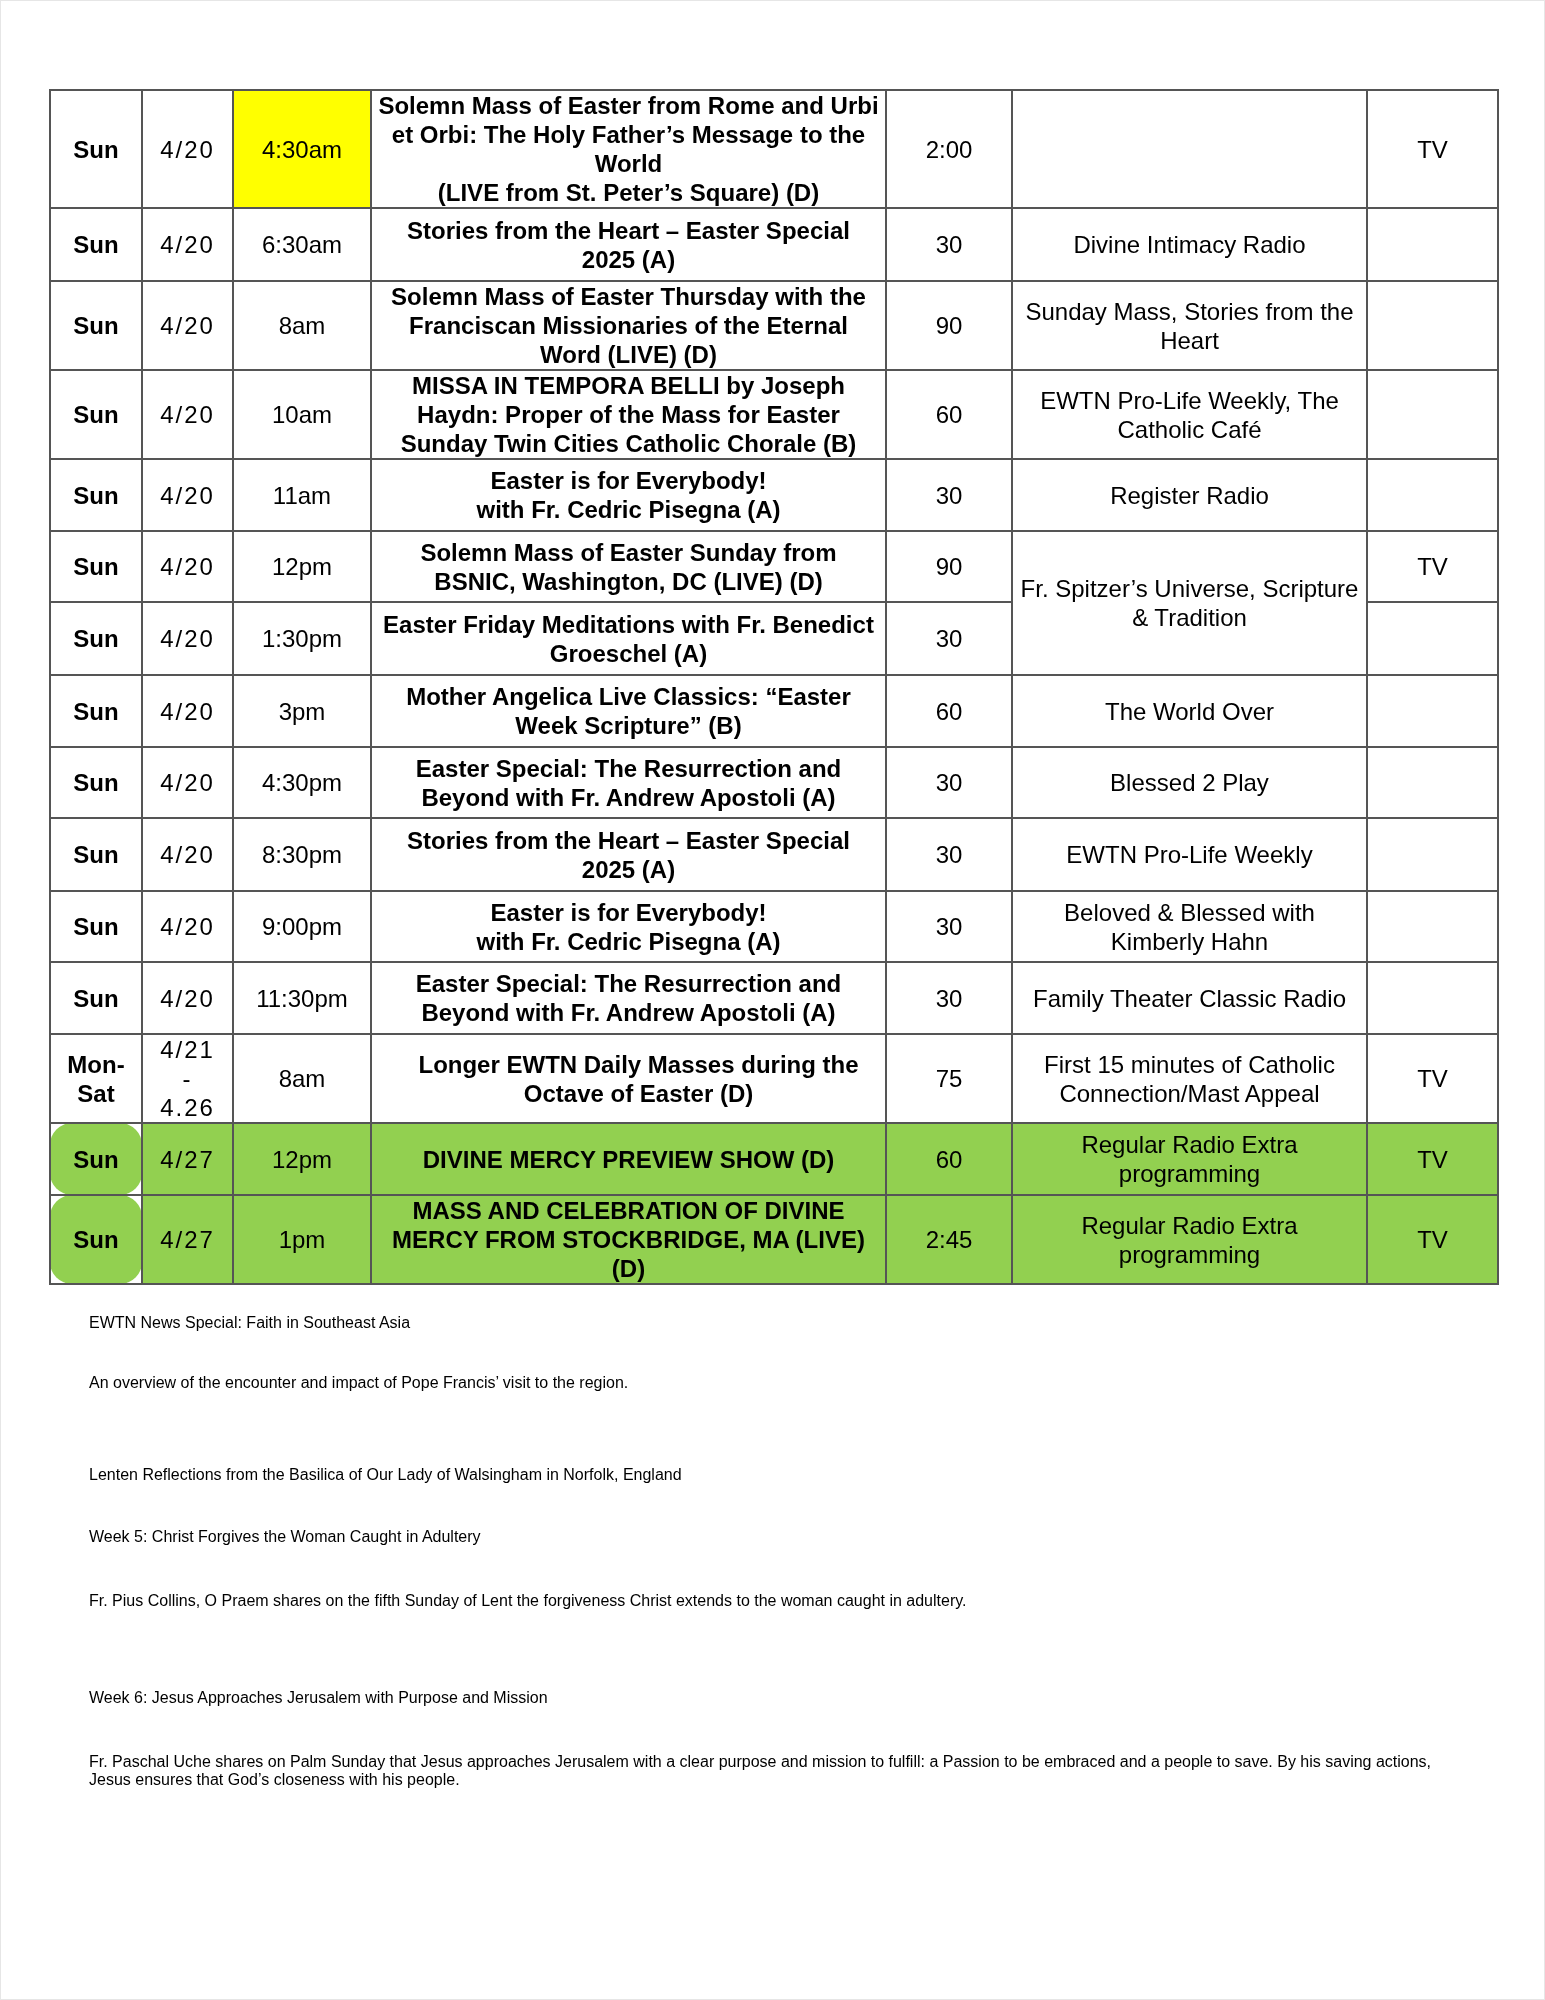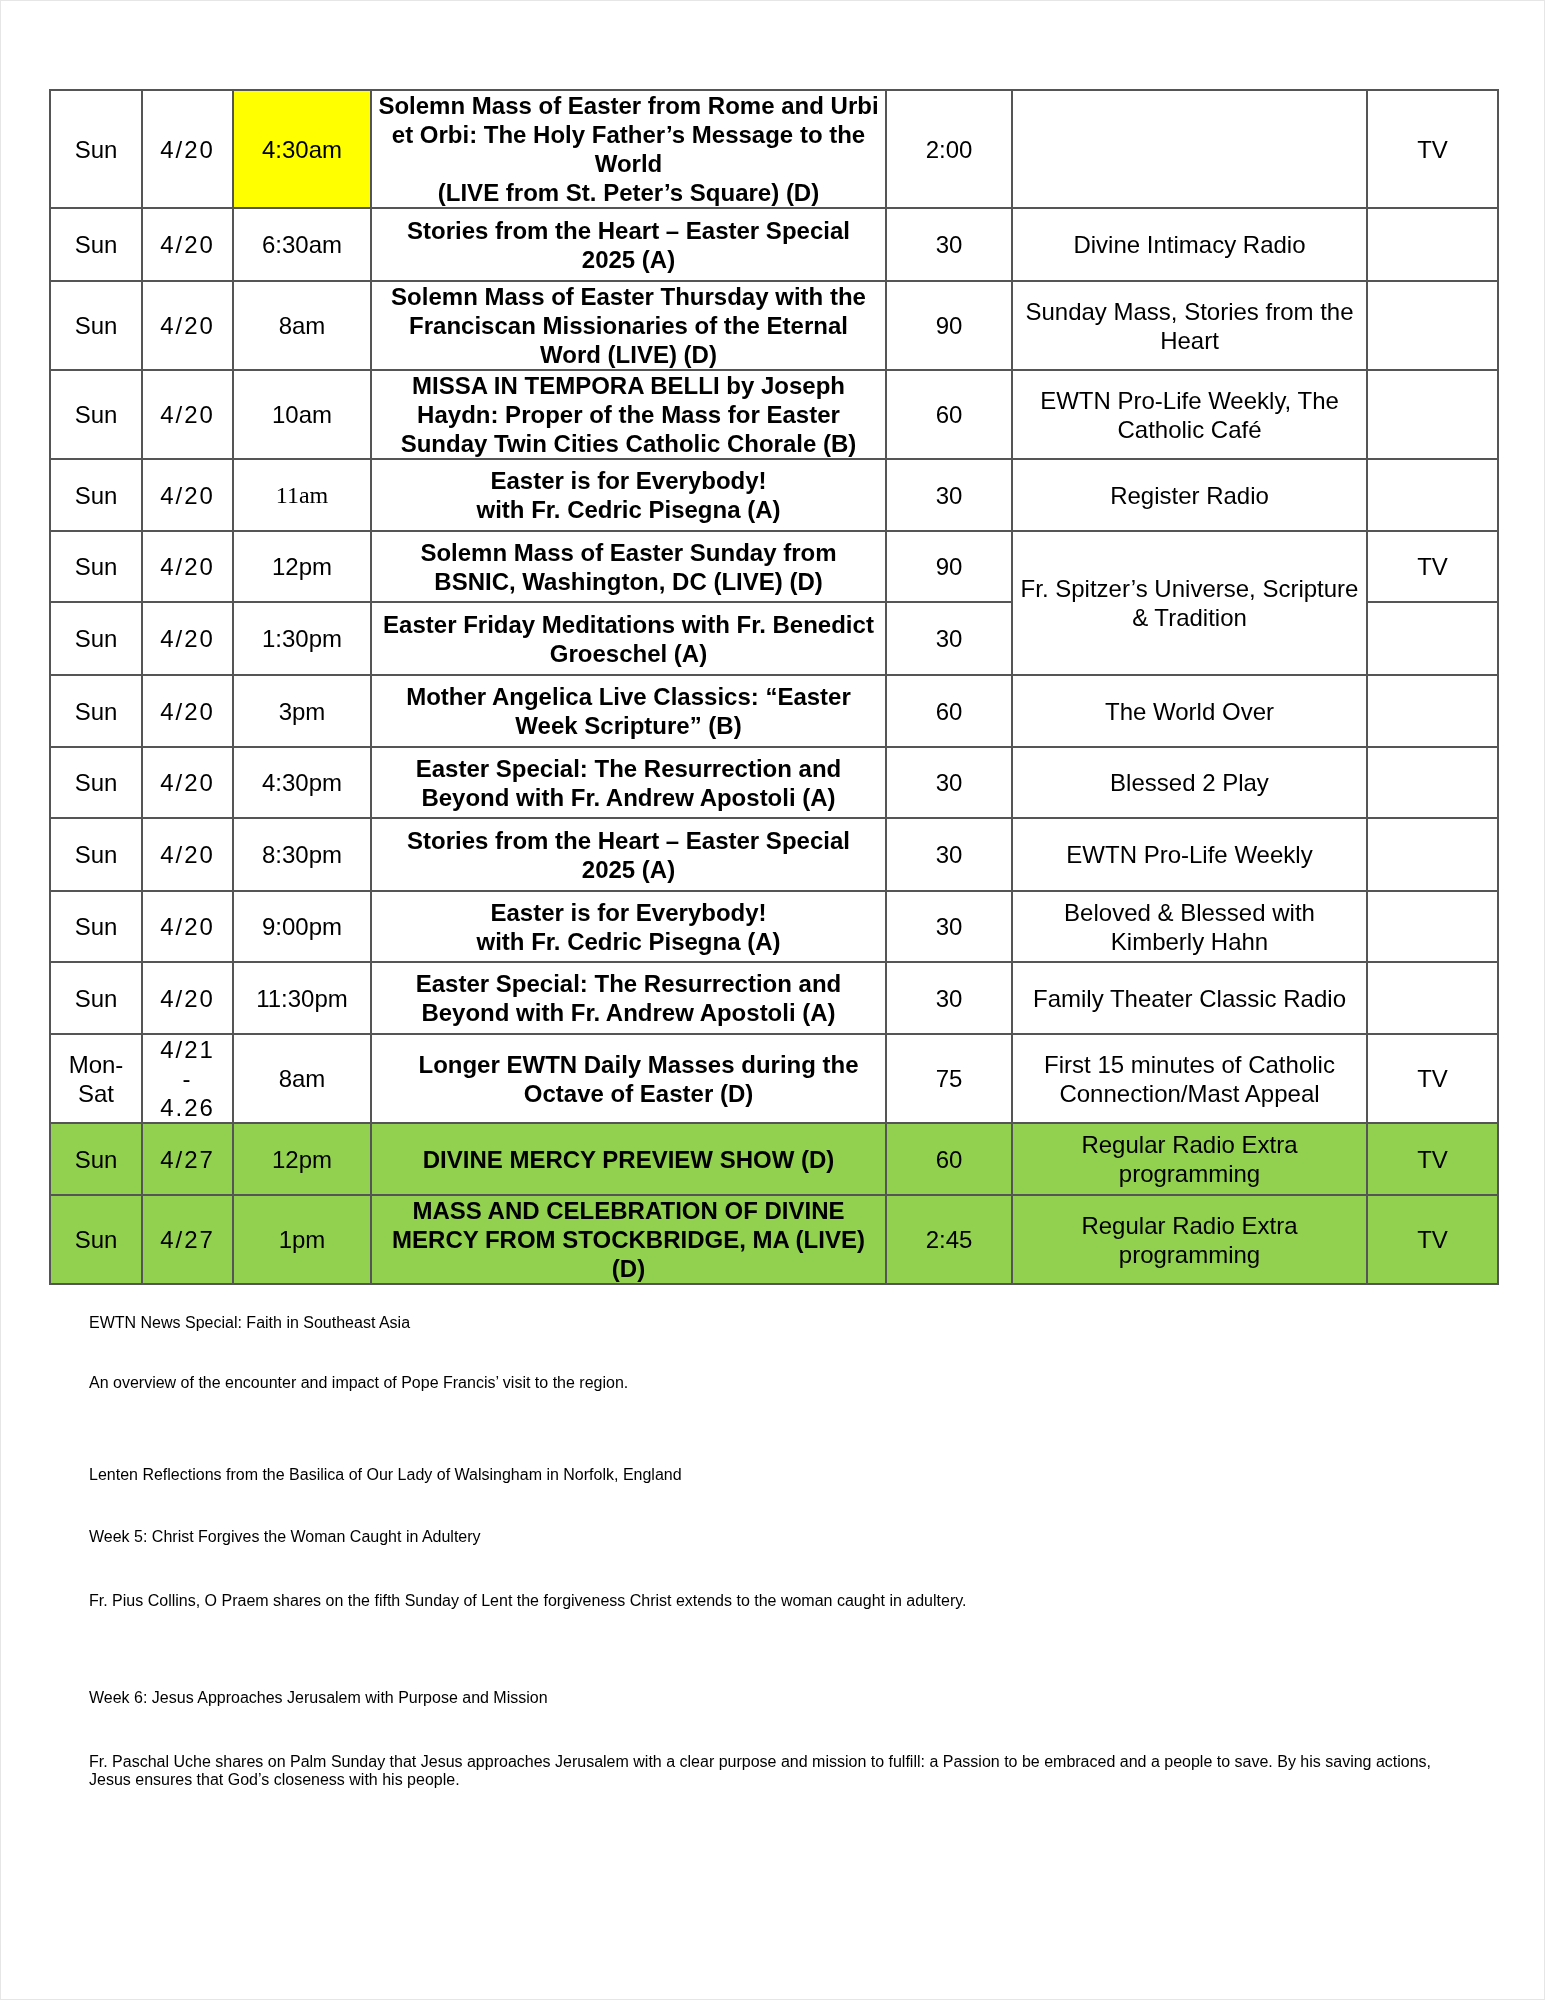--- a/index.html
+++ b/index.html
@@ -14,21 +14,21 @@
   table.schedule {
     position: absolute; left: 49px; top: 89px; width: 1448px;
     border-collapse: collapse; table-layout: fixed;
   }
   table.schedule td {
     border: 2px solid #555555;
     text-align: center; vertical-align: middle;
     font-size: 24px; line-height: 29px;
     padding: 0 6px; overflow: hidden;
   }
-  td.day { font-weight: normal; }
+  td.day { font-weight: bold; border-radius: 22px; }
   td.date { letter-spacing: 2px; }
   td.title { font-weight: bold; padding: 0 4px; }
   tr.green td { background: #92d050; }
   td.highlight { background: #ffff00; }
   .below { position: absolute; left: 89px; width: 1380px; }
 </style>
 </head>
 <body>
 
 <div class="page-border"></div>
@@ -77,21 +77,21 @@
         <td class="date" style="white-space: pre-line;">4/20</td>
         <td class="time" style="white-space: pre-line;">10am</td>
         <td class="title" style="white-space: pre-line;">MISSA IN TEMPORA BELLI by Joseph Haydn: Proper of the Mass for Easter Sunday Twin Cities Catholic Chorale (B)</td>
         <td class="length" style="white-space: pre-line;">60</td>
         <td class="radio" style="white-space: pre-line;">EWTN Pro-Life Weekly, The Catholic Café</td>
         <td class="tv" style="white-space: pre-line;"></td>
       </tr>
       <tr style="height: 72px;">
         <td class="day" style="white-space: pre-line;">Sun</td>
         <td class="date" style="white-space: pre-line;">4/20</td>
-        <td class="time" style="white-space: pre-line; font-family: Liberation Serif, serif;">11am</td>
+        <td class="time" style="white-space: pre-line;">11am</td>
         <td class="title" style="white-space: pre-line;">Easter is for Everybody!
 with Fr. Cedric Pisegna (A)</td>
         <td class="length" style="white-space: pre-line;">30</td>
         <td class="radio" style="white-space: pre-line;">Register Radio</td>
         <td class="tv" style="white-space: pre-line;"></td>
       </tr>
       <tr style="height: 71px;">
         <td class="day" style="white-space: pre-line;">Sun</td>
         <td class="date" style="white-space: pre-line;">4/20</td>
         <td class="time" style="white-space: pre-line;">12pm</td>

